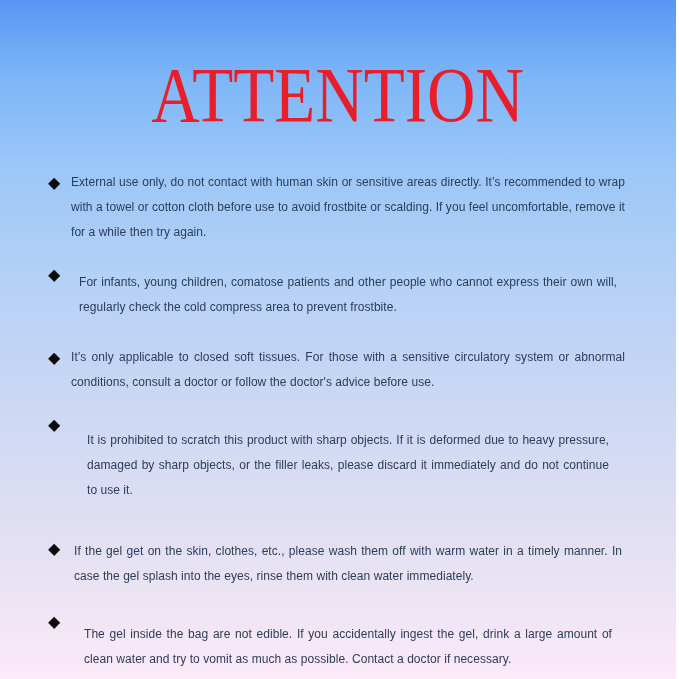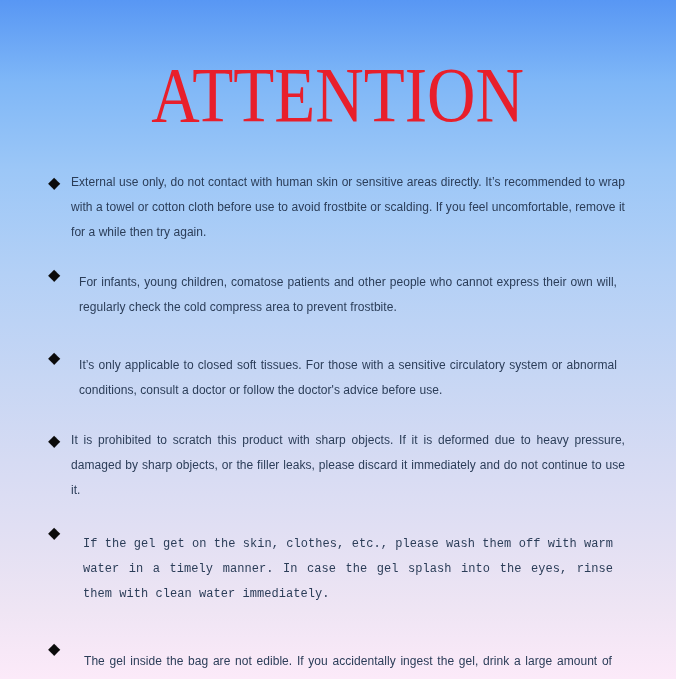--- a/index.html
+++ b/index.html
@@ -75,31 +75,31 @@
     <p class="btext" style="margin:0;">External use only, do not contact with human skin or sensitive areas directly. It’s recommended to wrap with a towel or cotton cloth before use to avoid frostbite or scalding. If you feel uncomfortable, remove it for a while then try again.</p>
   </div>
 
   <div class="bullet">
     <span class="marker">◆</span>
     <p class="btext" style="margin:8px;">For infants, young children, comatose patients and other people who cannot express their own will, regularly check the cold compress area to prevent frostbite.</p>
   </div>
 
   <div class="bullet">
     <span class="marker">◆</span>
-    <p class="btext" style="margin:8px;">It’s only applicable to closed soft tissues. For those with a sensitive circulatory system or abnormal conditions, consult a doctor or follow the doctor's advice before use.</p>
+    <p class="btext" style="margin:0;">It’s only applicable to closed soft tissues. For those with a sensitive circulatory system or abnormal conditions, consult a doctor or follow the doctor's advice before use.</p>
   </div>
 
   <div class="bullet">
     <span class="marker">◆</span>
-    <p class="btext" style="margin:0;">It is prohibited to scratch this product with sharp objects. If it is deformed due to heavy pressure, damaged by sharp objects, or the filler leaks, please discard it immediately and do not continue to use it.</p>
+    <p class="btext" style="margin:16px;">It is prohibited to scratch this product with sharp objects. If it is deformed due to heavy pressure, damaged by sharp objects, or the filler leaks, please discard it immediately and do not continue to use it.</p>
   </div>
 
   <div class="bullet">
     <span class="marker">◆</span>
-    <p class="btext" style="margin:12px;font-family:Liberation Mono, monospace;">If the gel get on the skin, clothes, etc., please wash them off with warm water in a timely manner. In case the gel splash into the eyes, rinse them with clean water immediately.</p>
+    <p class="btext" style="margin:3px;">If the gel get on the skin, clothes, etc., please wash them off with warm water in a timely manner. In case the gel splash into the eyes, rinse them with clean water immediately.</p>
   </div>
 
   <div class="bullet">
     <span class="marker">◆</span>
     <p class="btext" style="margin:13px;">The gel inside the bag are not edible. If you accidentally ingest the gel, drink a large amount of clean water and try to vomit as much as possible. Contact a doctor if necessary.</p>
   </div>
 </div>
 </div>
 
 </body></html>

